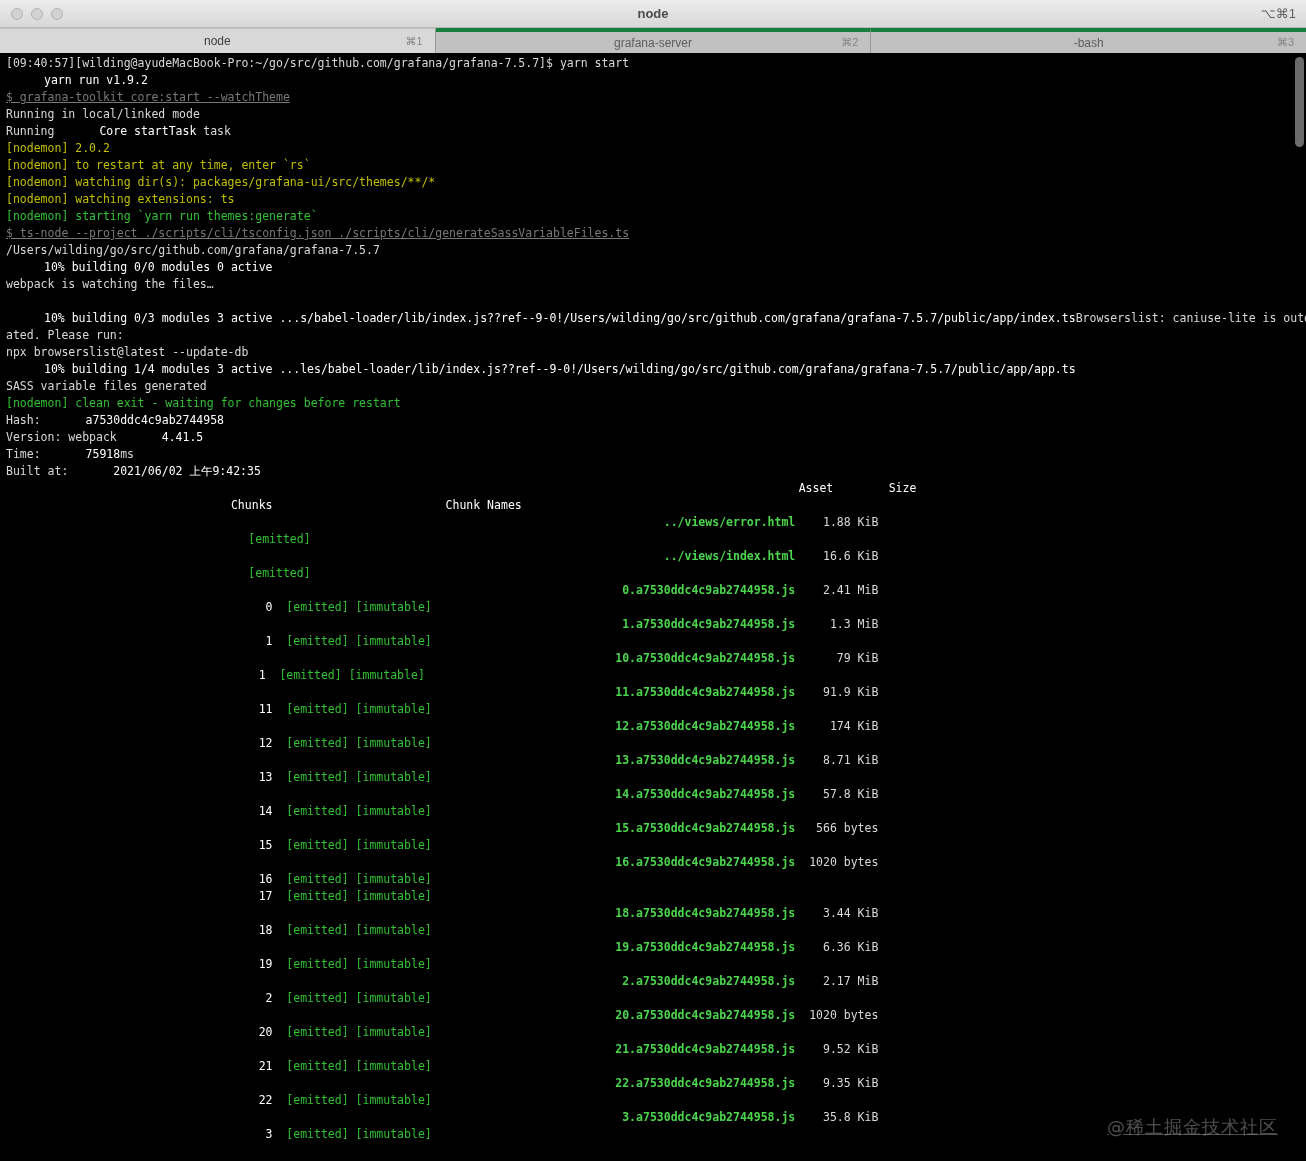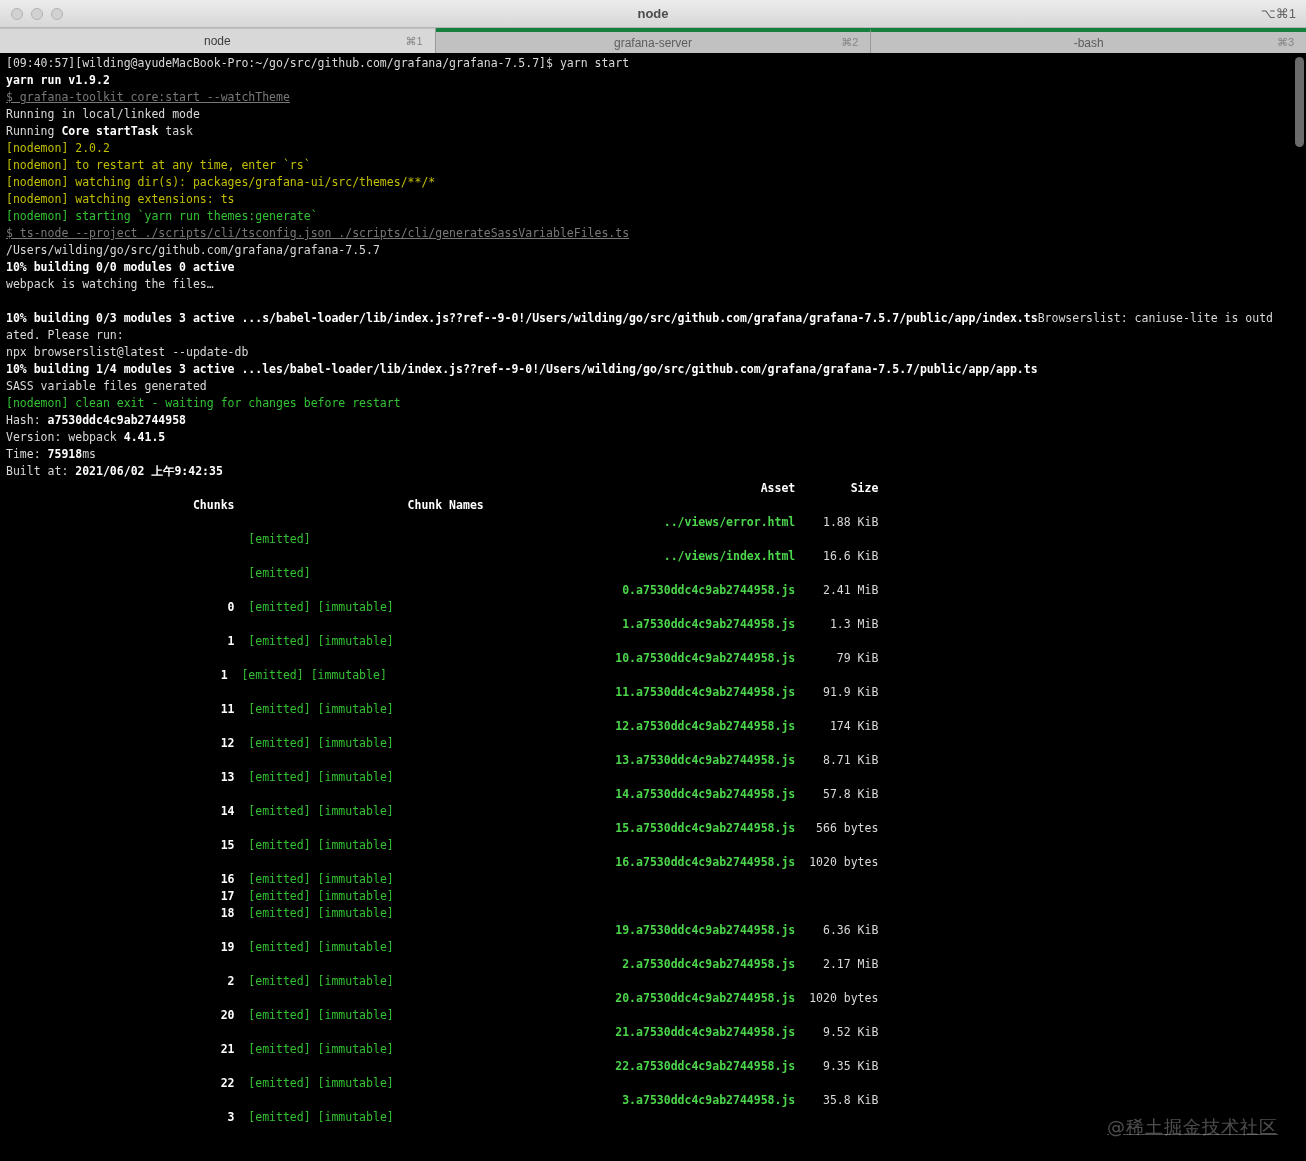--- a/index.html
+++ b/index.html
@@ -43,21 +43,21 @@
   
   .terminal{
     position:relative;background:#000;height:1108px;
     padding:2px 0 0 6px;
     font-family:"DejaVu Sans Mono",monospace;
     font-size:11.5px;line-height:17px;color:var(--w);
     overflow:hidden;
   }
   .line{white-space:pre;height:17px;}
   .c-w{color:var(--w);}
-  .c-b{color:var(--b);font-weight:bold;}
+  .c-b{color:var(--b);font-weight:normal;margin-left:38px;}
   .c-dim{color:var(--dim);text-decoration:underline;}
   .c-y{color:var(--y);}
   .c-g{color:var(--g);}
   .c-gb{color:var(--gb);font-weight:bold;}
   .scrollthumb{
     position:absolute;right:2px;top:4px;width:9px;height:90px;
     background:rgba(255,255,255,.42);border-radius:5px;
   }
   .watermark{
     position:absolute;right:28px;bottom:26px;
@@ -141,20 +141,21 @@
       <div class="line"><span class="c-b">                               12</span><span class="c-g">  [emitted] [immutable]</span></div>
       <div class="line"><span class="c-gb">                                                                                        13.a7530ddc4c9ab2744958.js</span><span class="c-w">    8.71 KiB</span></div>
       <div class="line"><span class="c-b">                               13</span><span class="c-g">  [emitted] [immutable]</span></div>
       <div class="line"><span class="c-gb">                                                                                        14.a7530ddc4c9ab2744958.js</span><span class="c-w">    57.8 KiB</span></div>
       <div class="line"><span class="c-b">                               14</span><span class="c-g">  [emitted] [immutable]</span></div>
       <div class="line"><span class="c-gb">                                                                                        15.a7530ddc4c9ab2744958.js</span><span class="c-w">   566 bytes</span></div>
       <div class="line"><span class="c-b">                               15</span><span class="c-g">  [emitted] [immutable]</span></div>
       <div class="line"><span class="c-gb">                                                                                        16.a7530ddc4c9ab2744958.js</span><span class="c-w">  1020 bytes</span></div>
       <div class="line"><span class="c-b">                               16</span><span class="c-g">  [emitted] [immutable]</span></div>
       <div class="line"><span class="c-b">                               17</span><span class="c-g">  [emitted] [immutable]</span></div>
+      <div class="line"><span class="c-gb">                                                                                        18.a7530ddc4c9ab2744958.js</span><span class="c-w">    3.44 KiB</span></div>
       <div class="line"><span class="c-b">                               18</span><span class="c-g">  [emitted] [immutable]</span></div>
       <div class="line"><span class="c-gb">                                                                                        19.a7530ddc4c9ab2744958.js</span><span class="c-w">    6.36 KiB</span></div>
       <div class="line"><span class="c-b">                               19</span><span class="c-g">  [emitted] [immutable]</span></div>
       <div class="line"><span class="c-gb">                                                                                         2.a7530ddc4c9ab2744958.js</span><span class="c-w">    2.17 MiB</span></div>
       <div class="line"><span class="c-b">                                2</span><span class="c-g">  [emitted] [immutable]</span></div>
       <div class="line"><span class="c-gb">                                                                                        20.a7530ddc4c9ab2744958.js</span><span class="c-w">  1020 bytes</span></div>
       <div class="line"><span class="c-b">                               20</span><span class="c-g">  [emitted] [immutable]</span></div>
       <div class="line"><span class="c-gb">                                                                                        21.a7530ddc4c9ab2744958.js</span><span class="c-w">    9.52 KiB</span></div>
       <div class="line"><span class="c-b">                               21</span><span class="c-g">  [emitted] [immutable]</span></div>
       <div class="line"><span class="c-gb">                                                                                        22.a7530ddc4c9ab2744958.js</span><span class="c-w">    9.35 KiB</span></div>

